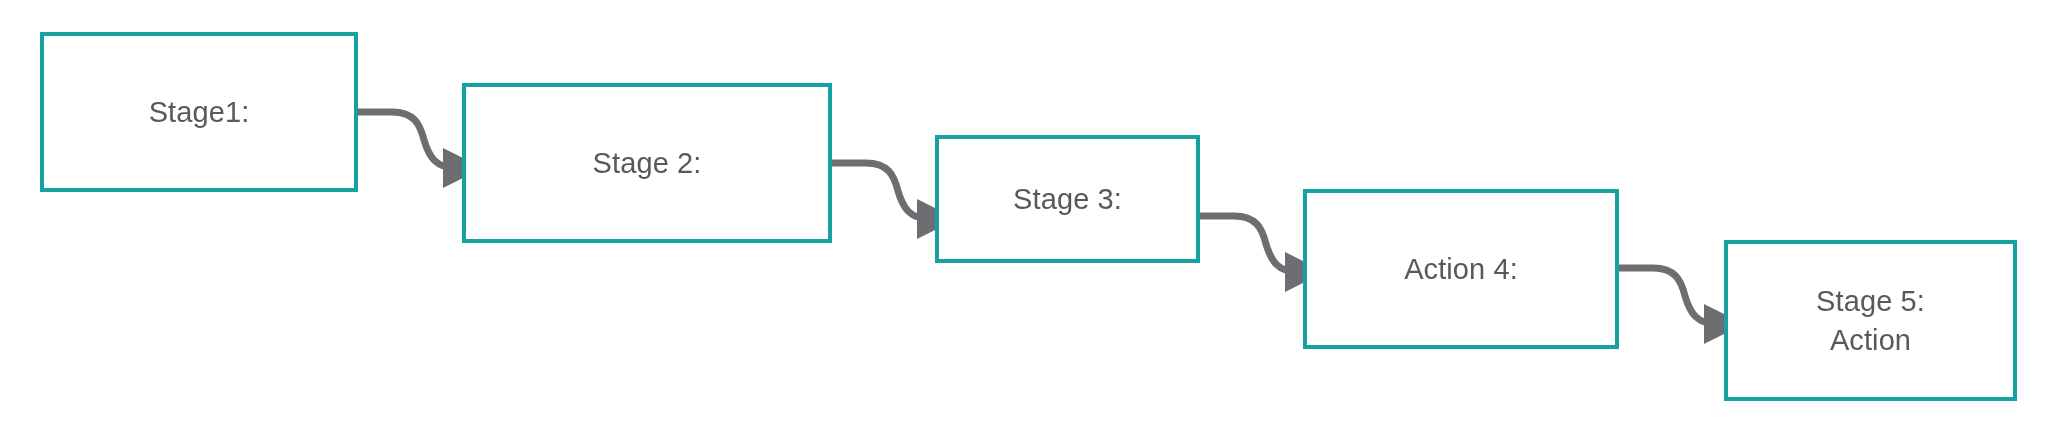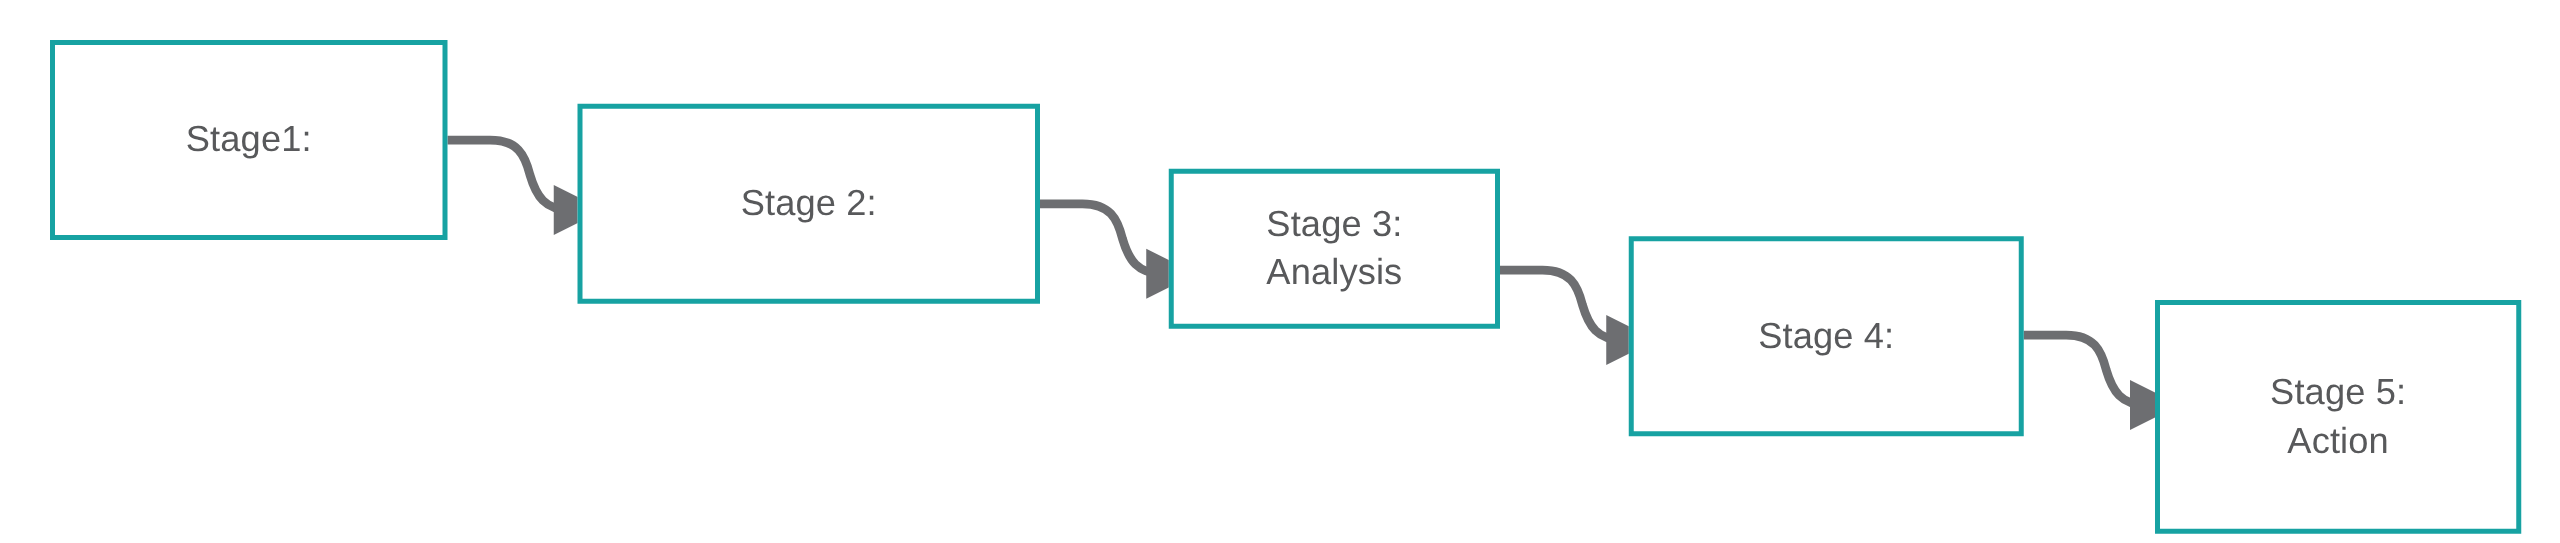--- a/index.html
+++ b/index.html
@@ -90,25 +90,24 @@
   <div class="stage-box" style="left:40px; top:32px; width:318px; height:160px;">
     <div class="stage-line">Stage1:</div>
   </div>
 
   <div class="stage-box" style="left:462px; top:83px; width:370px; height:160px;justify-content:center;">
     <div class="stage-line">Stage 2:</div>
   </div>
 
   <div class="stage-box" style="left:935px; top:135px; width:265px; height:128px;">
     <div class="stage-line">Stage 3:</div>
-    <div class="stage-line">Analysis</div>
   </div>
 
   <div class="stage-box" style="left:1303px; top:189px; width:316px; height:160px;">
-    <div class="stage-line">Stage 4:</div>
+    <div class="stage-line">Action 4:</div>
   </div>
 
-  <div class="stage-box" style="left:1724px; top:240px; width:293px; height:187px;">
+  <div class="stage-box" style="left:1724px; top:240px; width:293px; height:161px;">
     <div class="stage-line">Stage 5:</div>
     <div class="stage-line">Action</div>
   </div>
 
 </div>
 
 </body></html>

